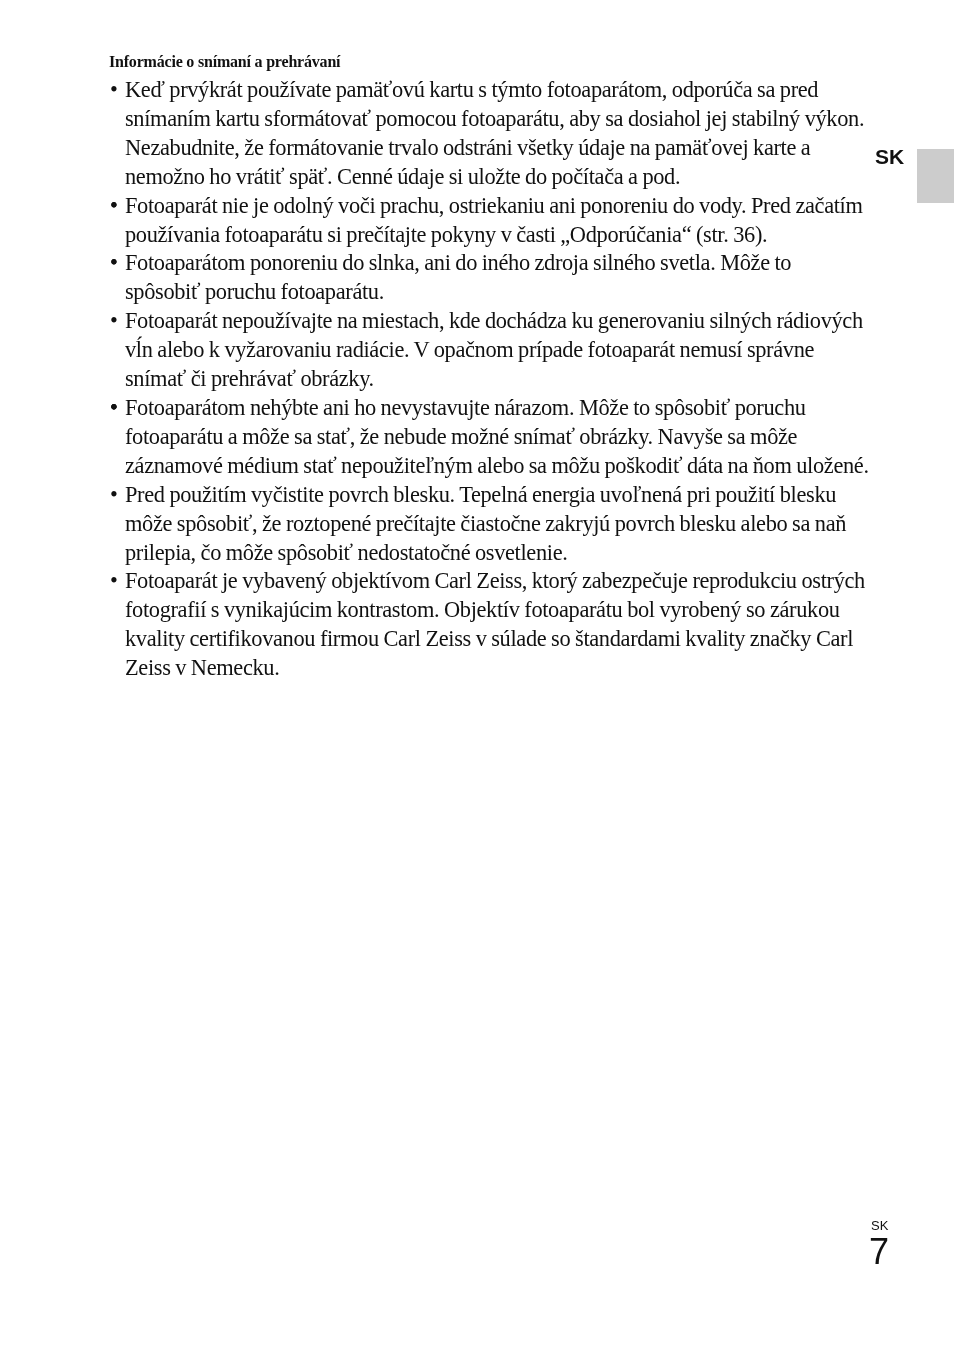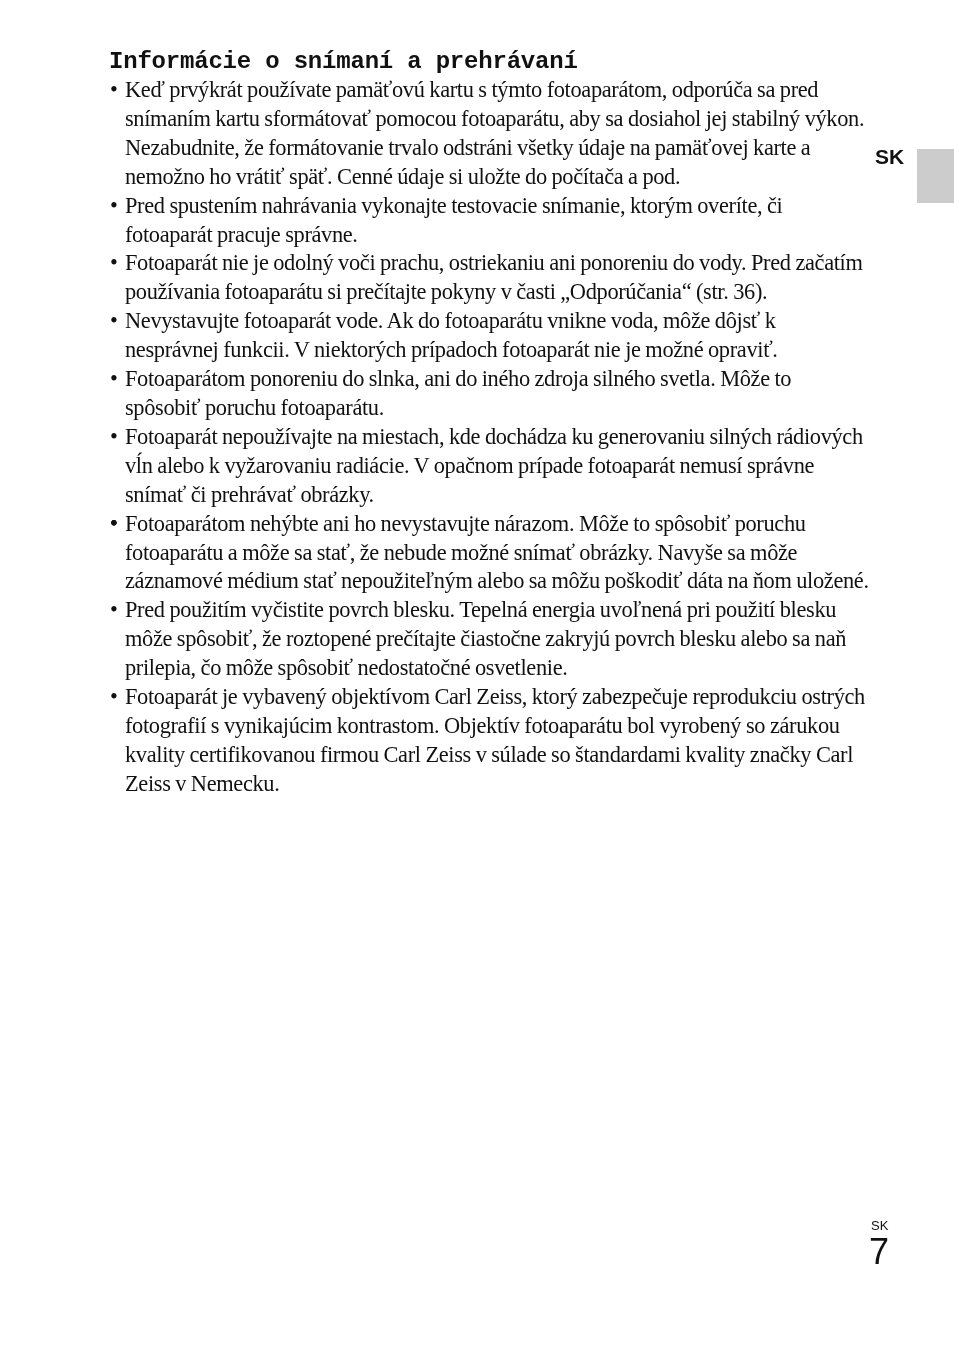--- a/index.html
+++ b/index.html
@@ -14,23 +14,23 @@
     overflow: hidden;
     color: #111111;
   }
   .content {
     position: absolute;
     left: 109px;
     top: 48px;
     width: 760px;
   }
   .section-heading {
-    font-family: Liberation Mono, monospace;
+    font-family: Liberation Serif, serif;
     font-weight: bold;
-    font-size: 24px;
+    font-size: 16px;
     line-height: 28px;
     margin: 0 0 0 0;
     letter-spacing: -0.2px;
   }
   .section-heading.second {
     margin-top: 14px;
   }
   ul.bullets {
     list-style: none;
     margin: 0;
@@ -89,23 +89,23 @@
 <body>
 
 <div class="lang-tab-label">SK</div>
 <div class="lang-tab"></div>
 
 <div class="content">
 
   <h2 class="section-heading">Informácie o snímaní a prehrávaní</h2>
   <ul class="bullets">
     <li><span class="bullet">•</span><span>Keď prvýkrát používate pamäťovú kartu s týmto fotoaparátom, odporúča sa pred snímaním kartu sformátovať pomocou fotoaparátu, aby sa dosiahol jej stabilný výkon. Nezabudnite, že formátovanie trvalo odstráni všetky údaje na pamäťovej karte a nemožno ho vrátiť späť. Cenné údaje si uložte do počítača a pod.</span></li>
-    <li><span class="bullet">•</span><span>Pred spustením nahrávania vykonajte testovacie snímanie, ktorým overíte, či fotoaparát pracuje správne.</span></li>
+    <li><span class="bullet">•</span></li>
     <li><span class="bullet">•</span><span>Fotoaparát nie je odolný voči prachu, ostriekaniu ani ponoreniu do vody. Pred začatím používania fotoaparátu si prečítajte pokyny v časti „Odporúčania“ (str. 36).</span></li>
-    <li><span class="bullet">•</span><span>Nevystavujte fotoaparát vode. Ak do fotoaparátu vnikne voda, môže dôjsť k nesprávnej funkcii. V niektorých prípadoch fotoaparát nie je možné opraviť.</span></li>
+    <li><span class="bullet">•</span></li>
     <li><span class="bullet">•</span><span>Fotoaparátom ponoreniu do slnka, ani do iného zdroja silného svetla. Môže to spôsobiť poruchu fotoaparátu.</span></li>
     <li><span class="bullet">•</span><span>Fotoaparát nepoužívajte na miestach, kde dochádza ku generovaniu silných rádiových vĺn alebo k vyžarovaniu radiácie. V opačnom prípade fotoaparát nemusí správne snímať či prehrávať obrázky.</span></li>
     <li><span class="bullet">•</span></li>
     <li><span class="bullet">•</span></li>
     <li><span class="bullet">•</span><span>Fotoaparátom nehýbte ani ho nevystavujte nárazom. Môže to spôsobiť poruchu fotoaparátu a môže sa stať, že nebude možné snímať obrázky. Navyše sa môže záznamové médium stať nepoužiteľným alebo sa môžu poškodiť dáta na ňom uložené.</span></li>
     <li><span class="bullet">•</span><span>Pred použitím vyčistite povrch blesku. Tepelná energia uvoľnená pri použití blesku môže spôsobiť, že roztopené prečítajte čiastočne zakryjú povrch blesku alebo sa naň prilepia, čo môže spôsobiť nedostatočné osvetlenie.</span></li>
   </ul>
 
   <ul class="bullets">
     <li><span class="bullet">•</span><span>Fotoaparát je vybavený objektívom Carl Zeiss, ktorý zabezpečuje reprodukciu ostrých fotografií s vynikajúcim kontrastom. Objektív fotoaparátu bol vyrobený so zárukou kvality certifikovanou firmou Carl Zeiss v súlade so štandardami kvality značky Carl Zeiss v Nemecku.</span></li>

